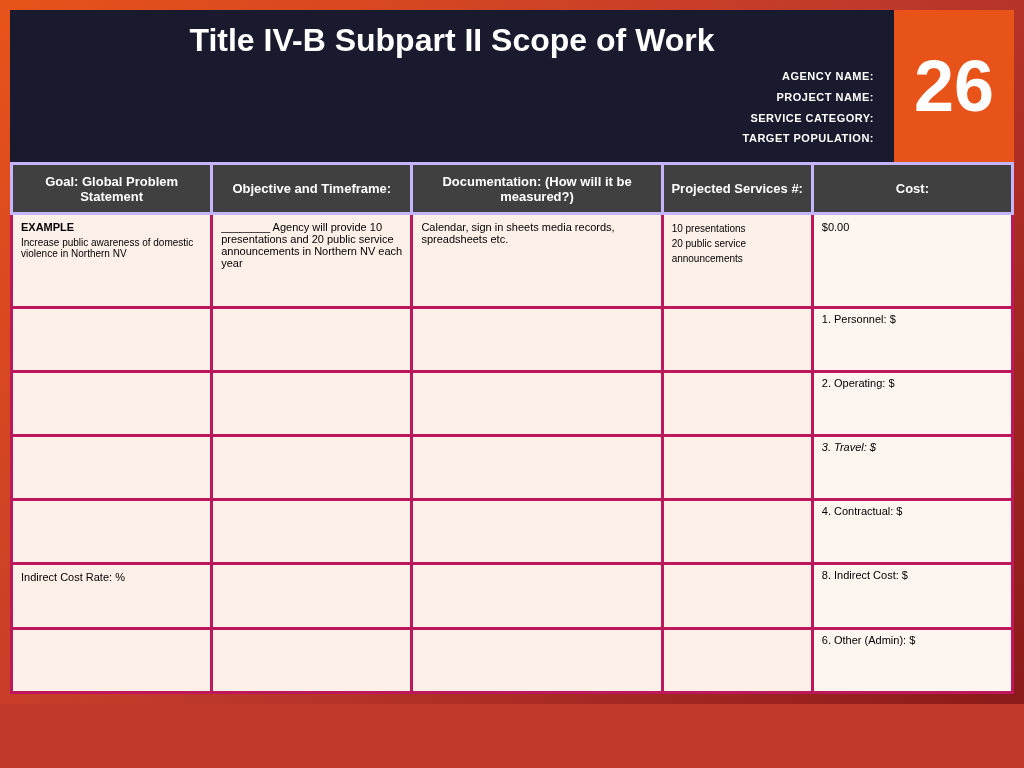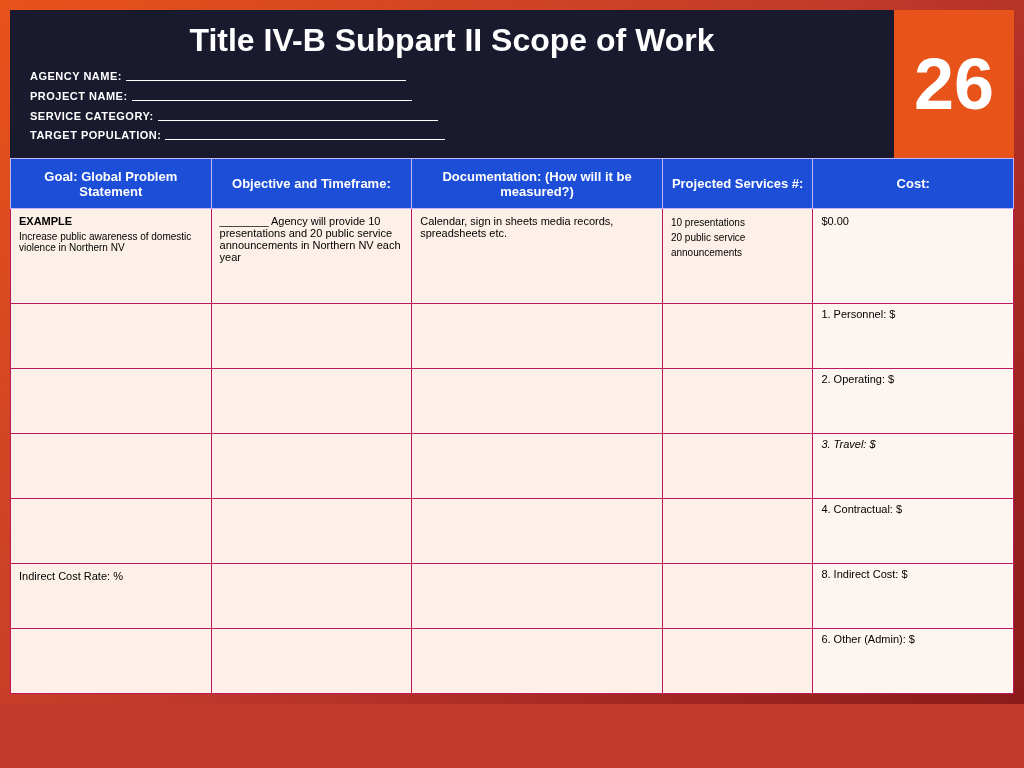--- a/index.html
+++ b/index.html
@@ -56,21 +56,22 @@
 
     .header-fields {
       color: white;
       font-size: 11px;
       font-weight: bold;
       line-height: 1.8;
     }
 
     .header-field-line {
       display: flex;
-      align-items: flex-start;
+      align-items: flex-end;
+      flex-direction: column;
     }
 
     .field-label {
       font-weight: bold;
       letter-spacing: 0.5px;
     }
 
     .field-underline {
       flex: 1;
       border-bottom: 1px solid white;
@@ -96,38 +97,38 @@
       overflow: hidden;
     }
 
     table {
       width: 100%;
       border-collapse: collapse;
       height: 100%;
     }
 
     .col-header {
-      background-color: #1d4ed8;
+      background-color: #404040;
       color: white;
       font-weight: bold;
       text-align: center;
       padding: 8px 6px;
       font-size: 13px;
-      border: 1px solid #c4b5fd;
+      border: 3px solid #c4b5fd;
       vertical-align: middle;
     }
 
     .col-goal { width: 20%; }
     .col-obj { width: 20%; }
     .col-doc { width: 25%; }
     .col-proj { width: 15%; }
     .col-cost { width: 20%; }
 
     td {
-      border: 1px solid #be185d;
+      border: 3px solid #be185d;
       padding: 6px 8px;
       vertical-align: top;
       font-size: 11px;
       background-color: #fdf0e8;
     }
 
     .example-row td {
       background-color: #fdf0e8;
     }
 

